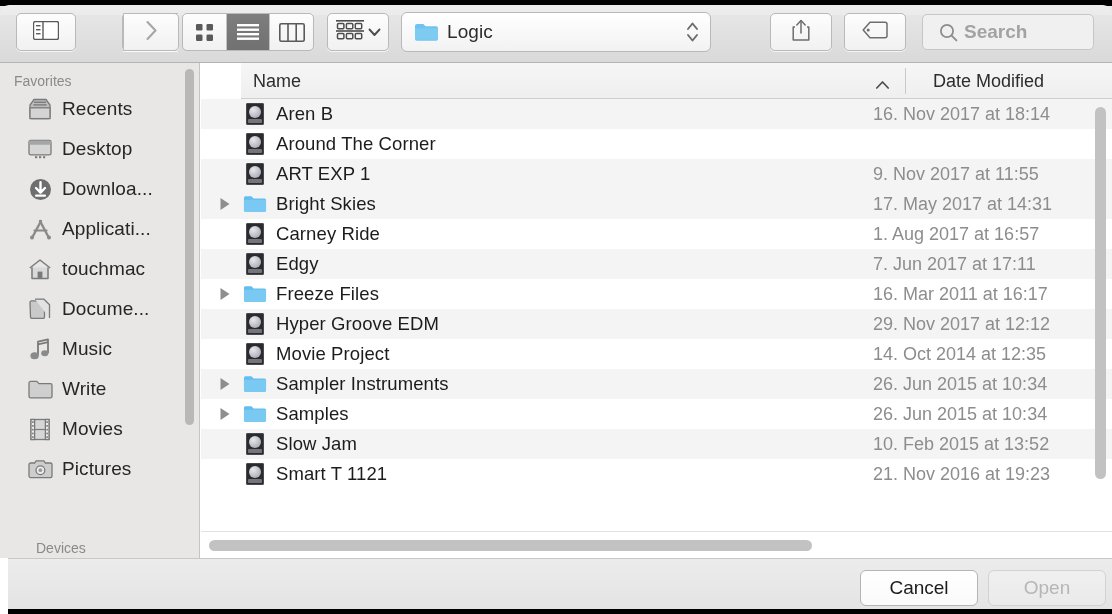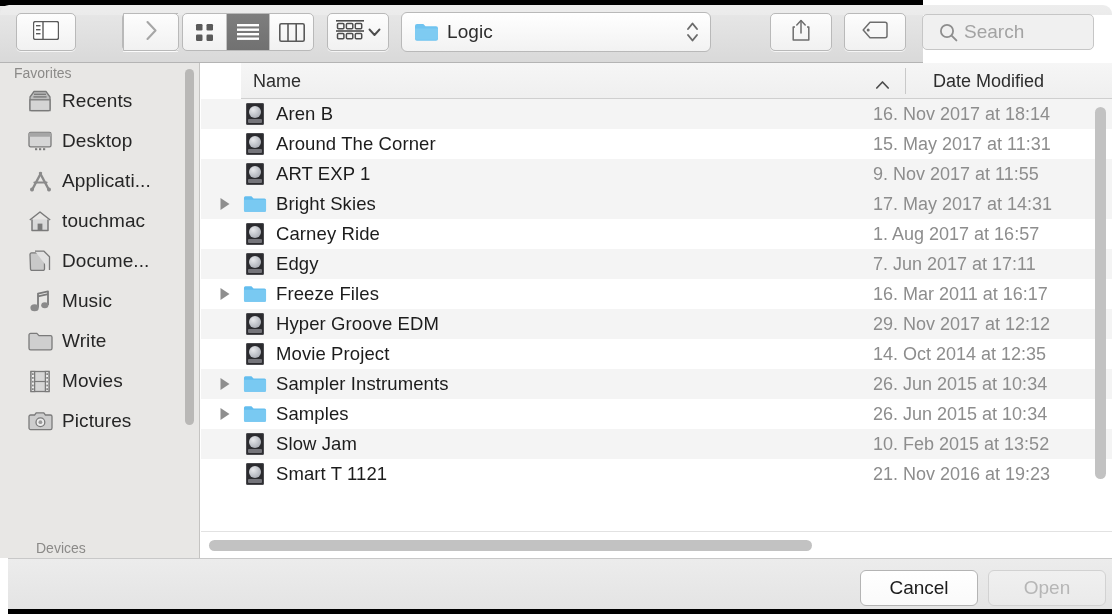--- a/index.html
+++ b/index.html
@@ -19,21 +19,21 @@
     height: 614px;
     overflow: hidden;
     background: #ffffff;
     box-sizing: border-box;
   }
 
   
   #toolbar {
     position: absolute;
     left: 0; top: 0;
-    width: 923px;
+    width: 1112px;
     height: 63px;
     background: linear-gradient(to bottom, #eaeaea 0%, #d9d9d9 100%);
     border-bottom: 1px solid #b4b4b4;
     box-sizing: border-box;
   }
   #toolbar::before {
     content: "";
     position: absolute;
     left: 0; top: 0; right: 0;
     height: 6px;
@@ -110,20 +110,21 @@
   #search-field {
     position: absolute;
     left: 922px; top: 14px;
     width: 172px; height: 36px;
     background: #f0f0f0;
     border: 1px solid #c6c6c6;
     border-radius: 5px;
     display: flex; align-items: center;
     box-sizing: border-box;
     z-index: 3;
+    font-weight: bold;
   }
   #search-placeholder {
     font-size: 19px;
     color: #a3a3a3;
     margin-left: 6px;
   }
 
   
   #sidebar {
     position: absolute;
@@ -449,21 +450,21 @@
         <svg width="19" height="19" viewBox="0 0 19 19">
           <circle cx="8" cy="8" r="6.1" fill="none" stroke="#8d8d8d" stroke-width="1.8"></circle>
           <line x1="12.6" y1="12.6" x2="17.4" y2="17.4" stroke="#8d8d8d" stroke-width="1.9" stroke-linecap="round"></line>
         </svg>
       </span>
       <span id="search-placeholder">Search</span>
     </div>
   </div>
 
   <div id="sidebar">
-    <div class="sb-header" style="margin-top:2px;">Favorites</div>
+    <div class="sb-header" style="margin-top:10px;">Favorites</div>
     <div id="sb-favorites">
         <div class="sb-item">
           <span class="sb-icon">
             <svg width="24" height="22" viewBox="0 0 24 22">
               <path d="M2,7 L6,1.5 H18 L22,7 V19 a1.6,1.6 0 0 1 -1.6,1.6 H3.6 A1.6,1.6 0 0 1 2,19 Z" fill="#bdbdbd" stroke="#7a7a7a" stroke-width="1.3" stroke-linejoin="round"></path>
               <rect x="6" y="3.6" width="12" height="1.4" fill="#7a7a7a"></rect>
               <rect x="5.4" y="6.2" width="13.2" height="1.4" fill="#7a7a7a"></rect>
               <rect x="2" y="9.8" width="20" height="10.8" fill="#d4d4d4" stroke="#7a7a7a" stroke-width="1.3"></rect>
             </svg>
           </span>
@@ -473,20 +474,30 @@
           <span class="sb-icon">
             <svg width="24" height="20" viewBox="0 0 24 20">
               <rect x="1" y="1.4" width="22" height="14.4" rx="1.6" fill="#d6d6d6" stroke="#7a7a7a" stroke-width="1.3"></rect>
               <rect x="1" y="1.4" width="22" height="4.4" rx="1.6" fill="#a6a6a6"></rect>
               <rect x="7" y="17.2" width="2.2" height="2" fill="#7a7a7a"></rect>
               <rect x="11" y="17.2" width="2.2" height="2" fill="#7a7a7a"></rect>
               <rect x="15" y="17.2" width="2.2" height="2" fill="#7a7a7a"></rect>
             </svg>
           </span>
           <span class="sb-label">Desktop</span>
+        </div>
+        <div class="sb-item">
+          <span class="sb-icon">
+            <svg width="23" height="23" viewBox="0 0 23 23">
+              <circle cx="11.5" cy="11.5" r="10.5" fill="#6e6e6e"></circle>
+              <path d="M11.5,4.2 V13.6 M7,10 L11.5,14.6 L16,10" fill="none" stroke="#ffffff" stroke-width="2.4" stroke-linecap="round" stroke-linejoin="round"></path>
+              <rect x="6" y="16.6" width="11" height="2.2" rx="1" fill="#ffffff"></rect>
+            </svg>
+          </span>
+          <span class="sb-label">Downloa...</span>
         </div>
         <div class="sb-item">
           <span class="sb-icon">
             <svg width="25" height="22" viewBox="0 0 25 22">
               <path d="M4,20 L13,3" stroke="#8a8a8a" stroke-width="2.4" stroke-linecap="round"></path>
               <path d="M21,20 L12,3" stroke="#8a8a8a" stroke-width="2.4" stroke-linecap="round"></path>
               <path d="M6.5,12.5 H18.5" stroke="#8a8a8a" stroke-width="2.2" stroke-linecap="round"></path>
               <circle cx="4" cy="19.6" r="2" fill="#8a8a8a"></circle>
               <circle cx="21" cy="19.6" r="2" fill="#8a8a8a"></circle>
             </svg>
@@ -594,21 +605,20 @@
         </div>
         <div class="row even">
           <span class="disclosure"></span>
           <span class="file-icon">
             <span class="logic-icon">
               <span class="disc"></span>
               <span class="bar"></span>
             </span>
           </span>
           <span class="file-name">Around The Corner</span>
-          <span class="file-date">15. May 2017 at 11:31</span>
         </div>
         <div class="row odd">
           <span class="disclosure"></span>
           <span class="file-icon">
             <span class="logic-icon">
               <span class="disc"></span>
               <span class="bar"></span>
             </span>
           </span>
           <span class="file-name">ART EXP 1</span>

